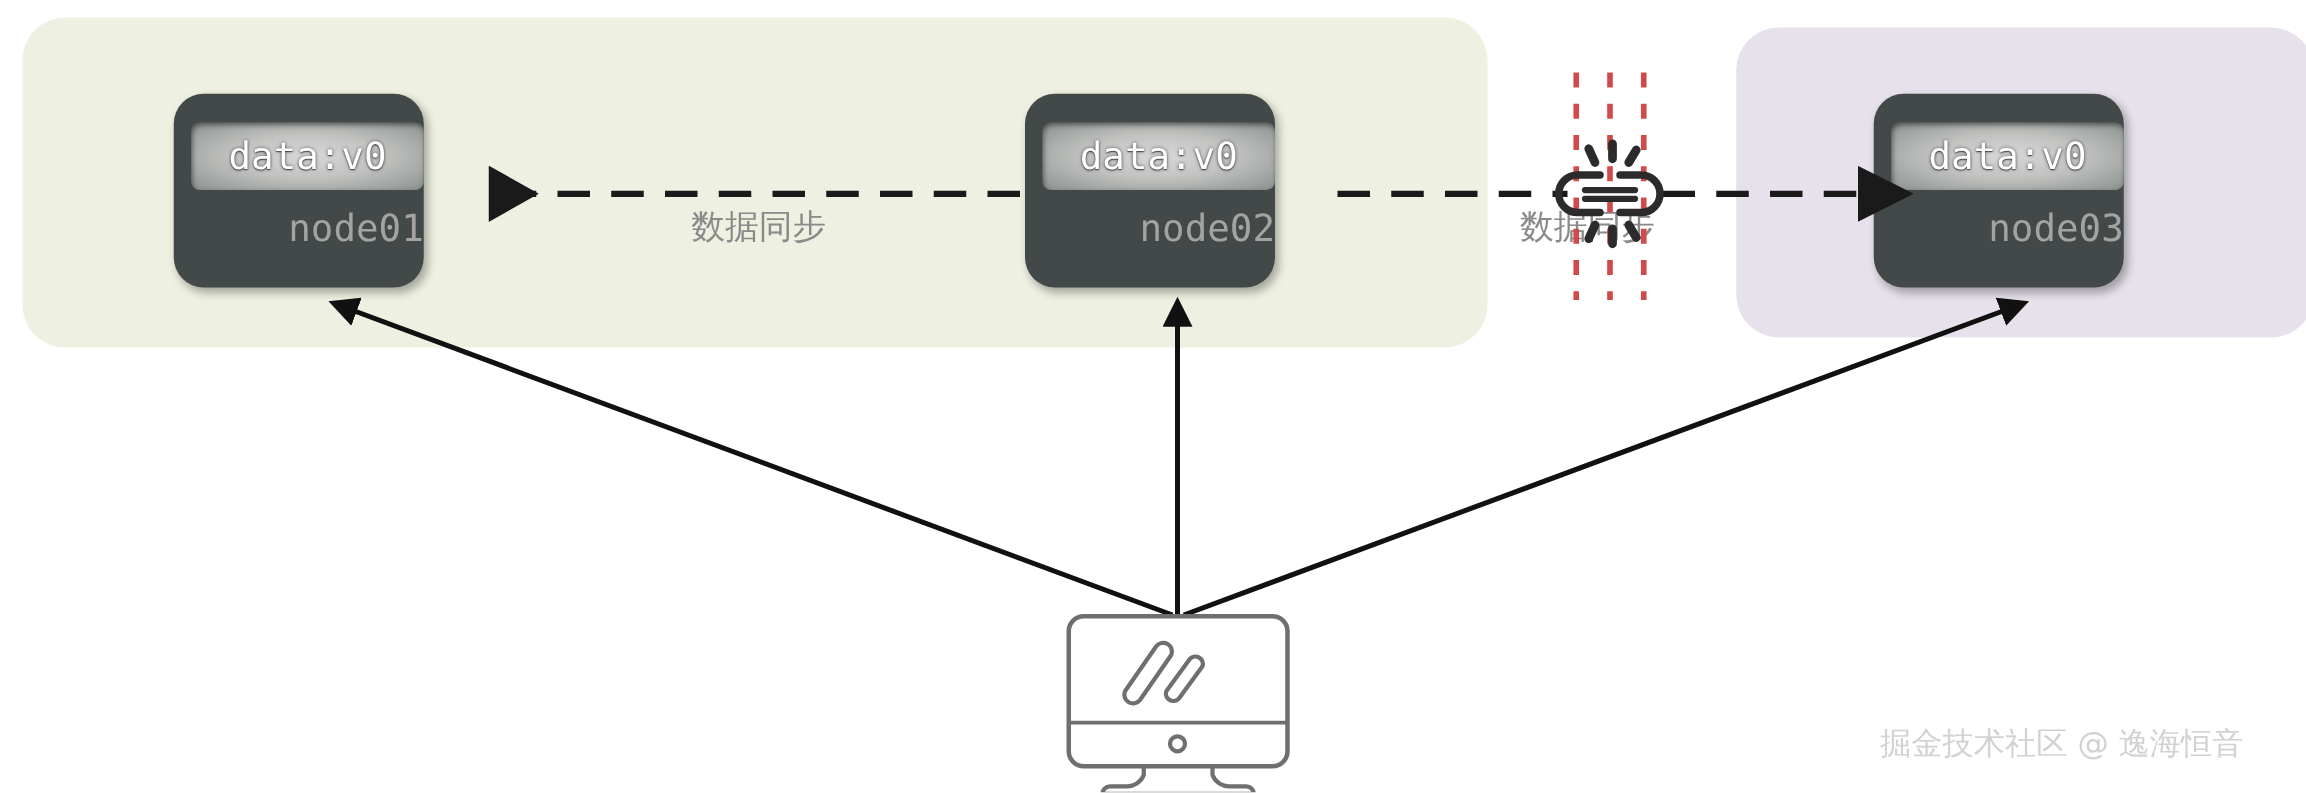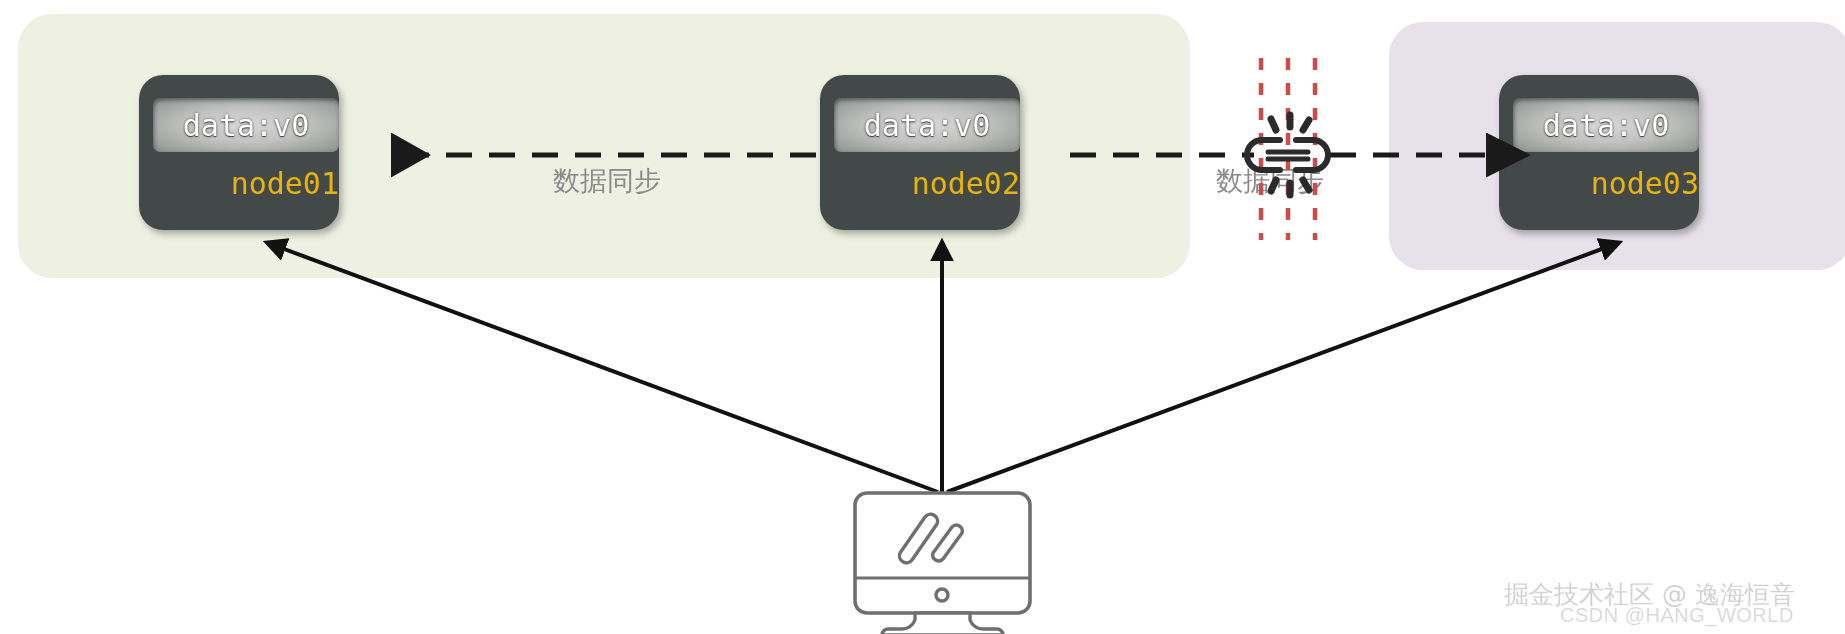--- a/index.html
+++ b/index.html
@@ -73,21 +73,21 @@
     font-size: 30px;
     color: #ffffff;
     letter-spacing: 0px;
     text-shadow: 0 0 3px rgba(0,0,0,0.55), 0 1px 1px rgba(0,0,0,0.6);
     white-space: nowrap;
   }
   .node-label {
     margin-top: 14px;
     font-family: "DejaVu Sans Mono", monospace;
     font-size: 30px;
-    color: #eab308;
+    color: #a3a3a3;
     letter-spacing: 0px;
     white-space: nowrap;
   }
 
   
   .sync-label {
     position: absolute;
     font-family: "DejaVu Sans", sans-serif;
     font-size: 27px;
     color: #8a8a8a;
@@ -222,15 +222,14 @@
                A 6,6 0 0 0 997,629 L 984,629
                A 14,14 0 0 1 970,620 L 970,613 Z" fill="#ffffff" stroke-width="3.4"></path>
       <g fill="none" stroke="#6f6f6f" stroke-width="3.4" stroke-linecap="round">
         <path d="M 925,517 L 900,553 A 7,7 0 0 0 912,560 L 937,524 A 7,7 0 0 0 925,517 Z"></path>
         <path d="M 952,527 L 933,553 A 6,6 0 0 0 943,559 L 962,533 A 6,6 0 0 0 952,527 Z"></path>
       </g>
     </g>
   </svg>
 
   <div class="watermark" id="watermark-primary">掘金技术社区 @ 逸海恒音</div>
-  <div class="watermark" id="watermark-secondary">CSDN @HANG_WORLD</div>
 
 </div>
 
 </body></html>

